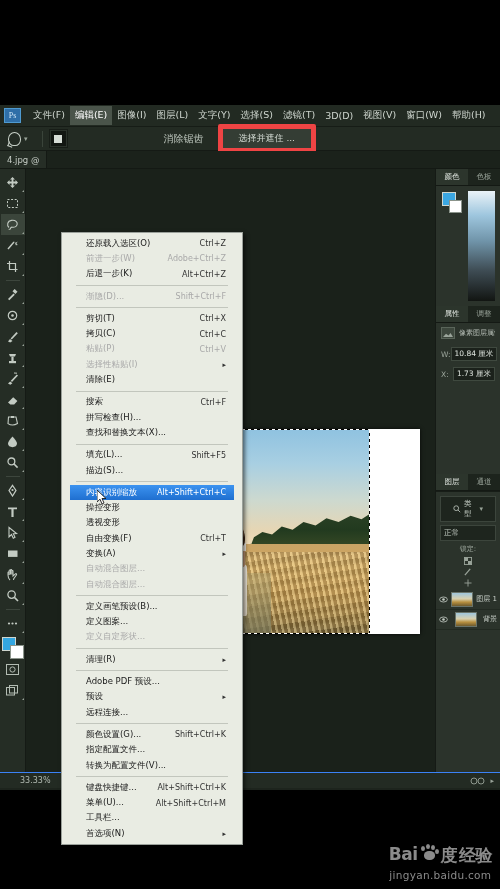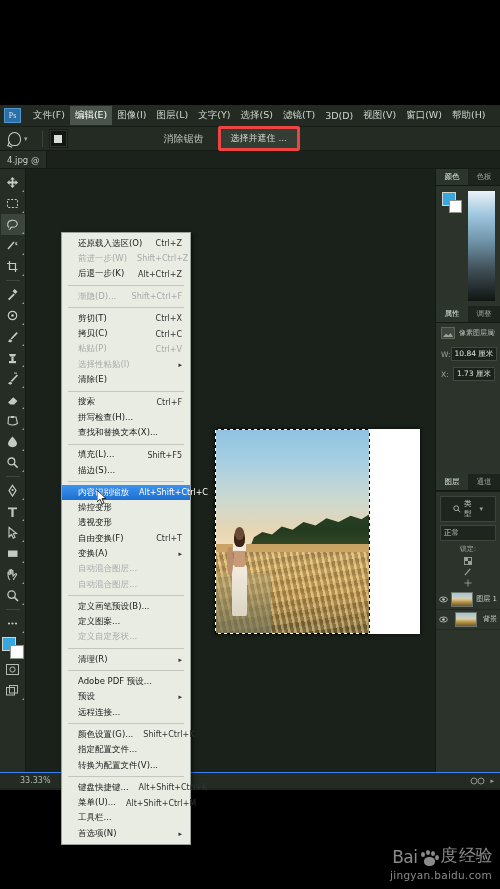--- a/index.html
+++ b/index.html
@@ -96,22 +96,22 @@
     width: 15px; height: 15px; display: flex;
     align-items: center; justify-content: center;
   }
   .selmode-btn.on { background: #121712; }
   .sq-solid { width: 8px; height: 8px; background: #d7ded7; }
   .opt-label {
     font-size: 10px; color: #b9c2b9; white-space: nowrap;
   }
   .opt-btn {
     font-size: 9px; color: #d4dbd4;
-    background: #343d34; border: 3px solid #ef4444;
-    border-radius: 2px; padding: 3px 10px;
+    background: #343d34; border: 5px solid #ef4444;
+    border-radius: 2px; padding: 3px 16px;
     white-space: nowrap;
   }
 
   
   .tabbar {
     position: relative; height: 18px;
     background: #1b221b; display: flex; align-items: stretch;
     border-bottom: 1px solid #141914;
   }
   .doctab {
@@ -331,26 +331,26 @@
   .status-arrow { font-size: 7px; color: #8d978d; }
   .status-right {
     position: absolute; right: 6px; top: 0; height: 100%;
     display: flex; align-items: center; gap: 4px;
     color: #8d978d; font-size: 8px;
   }
 
   
   .menu-dropdown {
     position: absolute; left: 61px; top: 127px;
-    width: 130px;
+    width: 182px;
     background: #e9ece3;
     border: 1px solid #9aa09a;
     box-shadow: 2px 2px 4px rgba(0,0,0,0.55);
     z-index: 50;
-    padding: 3px 0;
+    padding: 3px 8px;
   }
   .mi {
     display: flex; align-items: center;
     height: 15.3px; padding: 0 8px 0 16px;
     font-size: 8.5px; color: #1a1a1a;
     white-space: nowrap;
   }
   .mi .mi-label { flex: 1; }
   .mi .mi-key { font-size: 8px; color: #333; margin-left: 10px; }
   .mi .mi-sub { font-size: 7px; color: #333; margin-left: 8px; }
@@ -365,23 +365,23 @@
     position: absolute; left: 97px; top: 385px;
     width: 11px; height: 15px; z-index: 60; pointer-events: none;
   }
 
   
   .watermark {
     position: absolute; right: 8px; bottom: 8px;
     text-align: center; z-index: 80;
   }
   .wm-logo {
-    display: flex; align-items: flex-end; justify-content: flex-end; gap: 2px;
+    display: flex; align-items: flex-start; justify-content: flex-end; gap: 2px;
     font-family: "DejaVu Sans", sans-serif;
-    font-size: 17px; font-weight: normal; color: #8b8b8b;
+    font-size: 17px; font-weight: bold; color: #8b8b8b;
     letter-spacing: -0.5px;
   }
   .wm-paw { position: relative; width: 19px; height: 17px; }
   .wm-paw i {
     position: absolute; background: #8b8b8b; border-radius: 50%;
   }
   .wm-paw i:nth-child(1){ left:1px; top:2px; width:4px; height:5px; }
   .wm-paw i:nth-child(2){ left:6px; top:0px; width:4px; height:5px; }
   .wm-paw i:nth-child(3){ left:11px; top:1px; width:4px; height:5px; }
   .wm-paw i:nth-child(4){ left:15px; top:5px; width:4px; height:5px; }
@@ -729,21 +729,21 @@
     </div>
 
     <div class="menu-dropdown">
       <div id="menu-items">
           <div class="mi">
             <span class="mi-label">还原载入选区(O)</span>
             <span class="mi-key">Ctrl+Z</span>
           </div>
           <div class="mi disabled">
             <span class="mi-label">前进一步(W)</span>
-            <span class="mi-key">Shift+Ctrl+Z</span>
+            <span class="mi-key">Adobe+Ctrl+Z</span>
           </div>
           <div class="mi">
             <span class="mi-label">后退一步(K)</span>
             <span class="mi-key">Alt+Ctrl+Z</span>
           </div>
           <div class="mi-sepline"></div>
           <div class="mi disabled">
             <span class="mi-label">渐隐(D)...</span>
             <span class="mi-key">Shift+Ctrl+F</span>
           </div>

